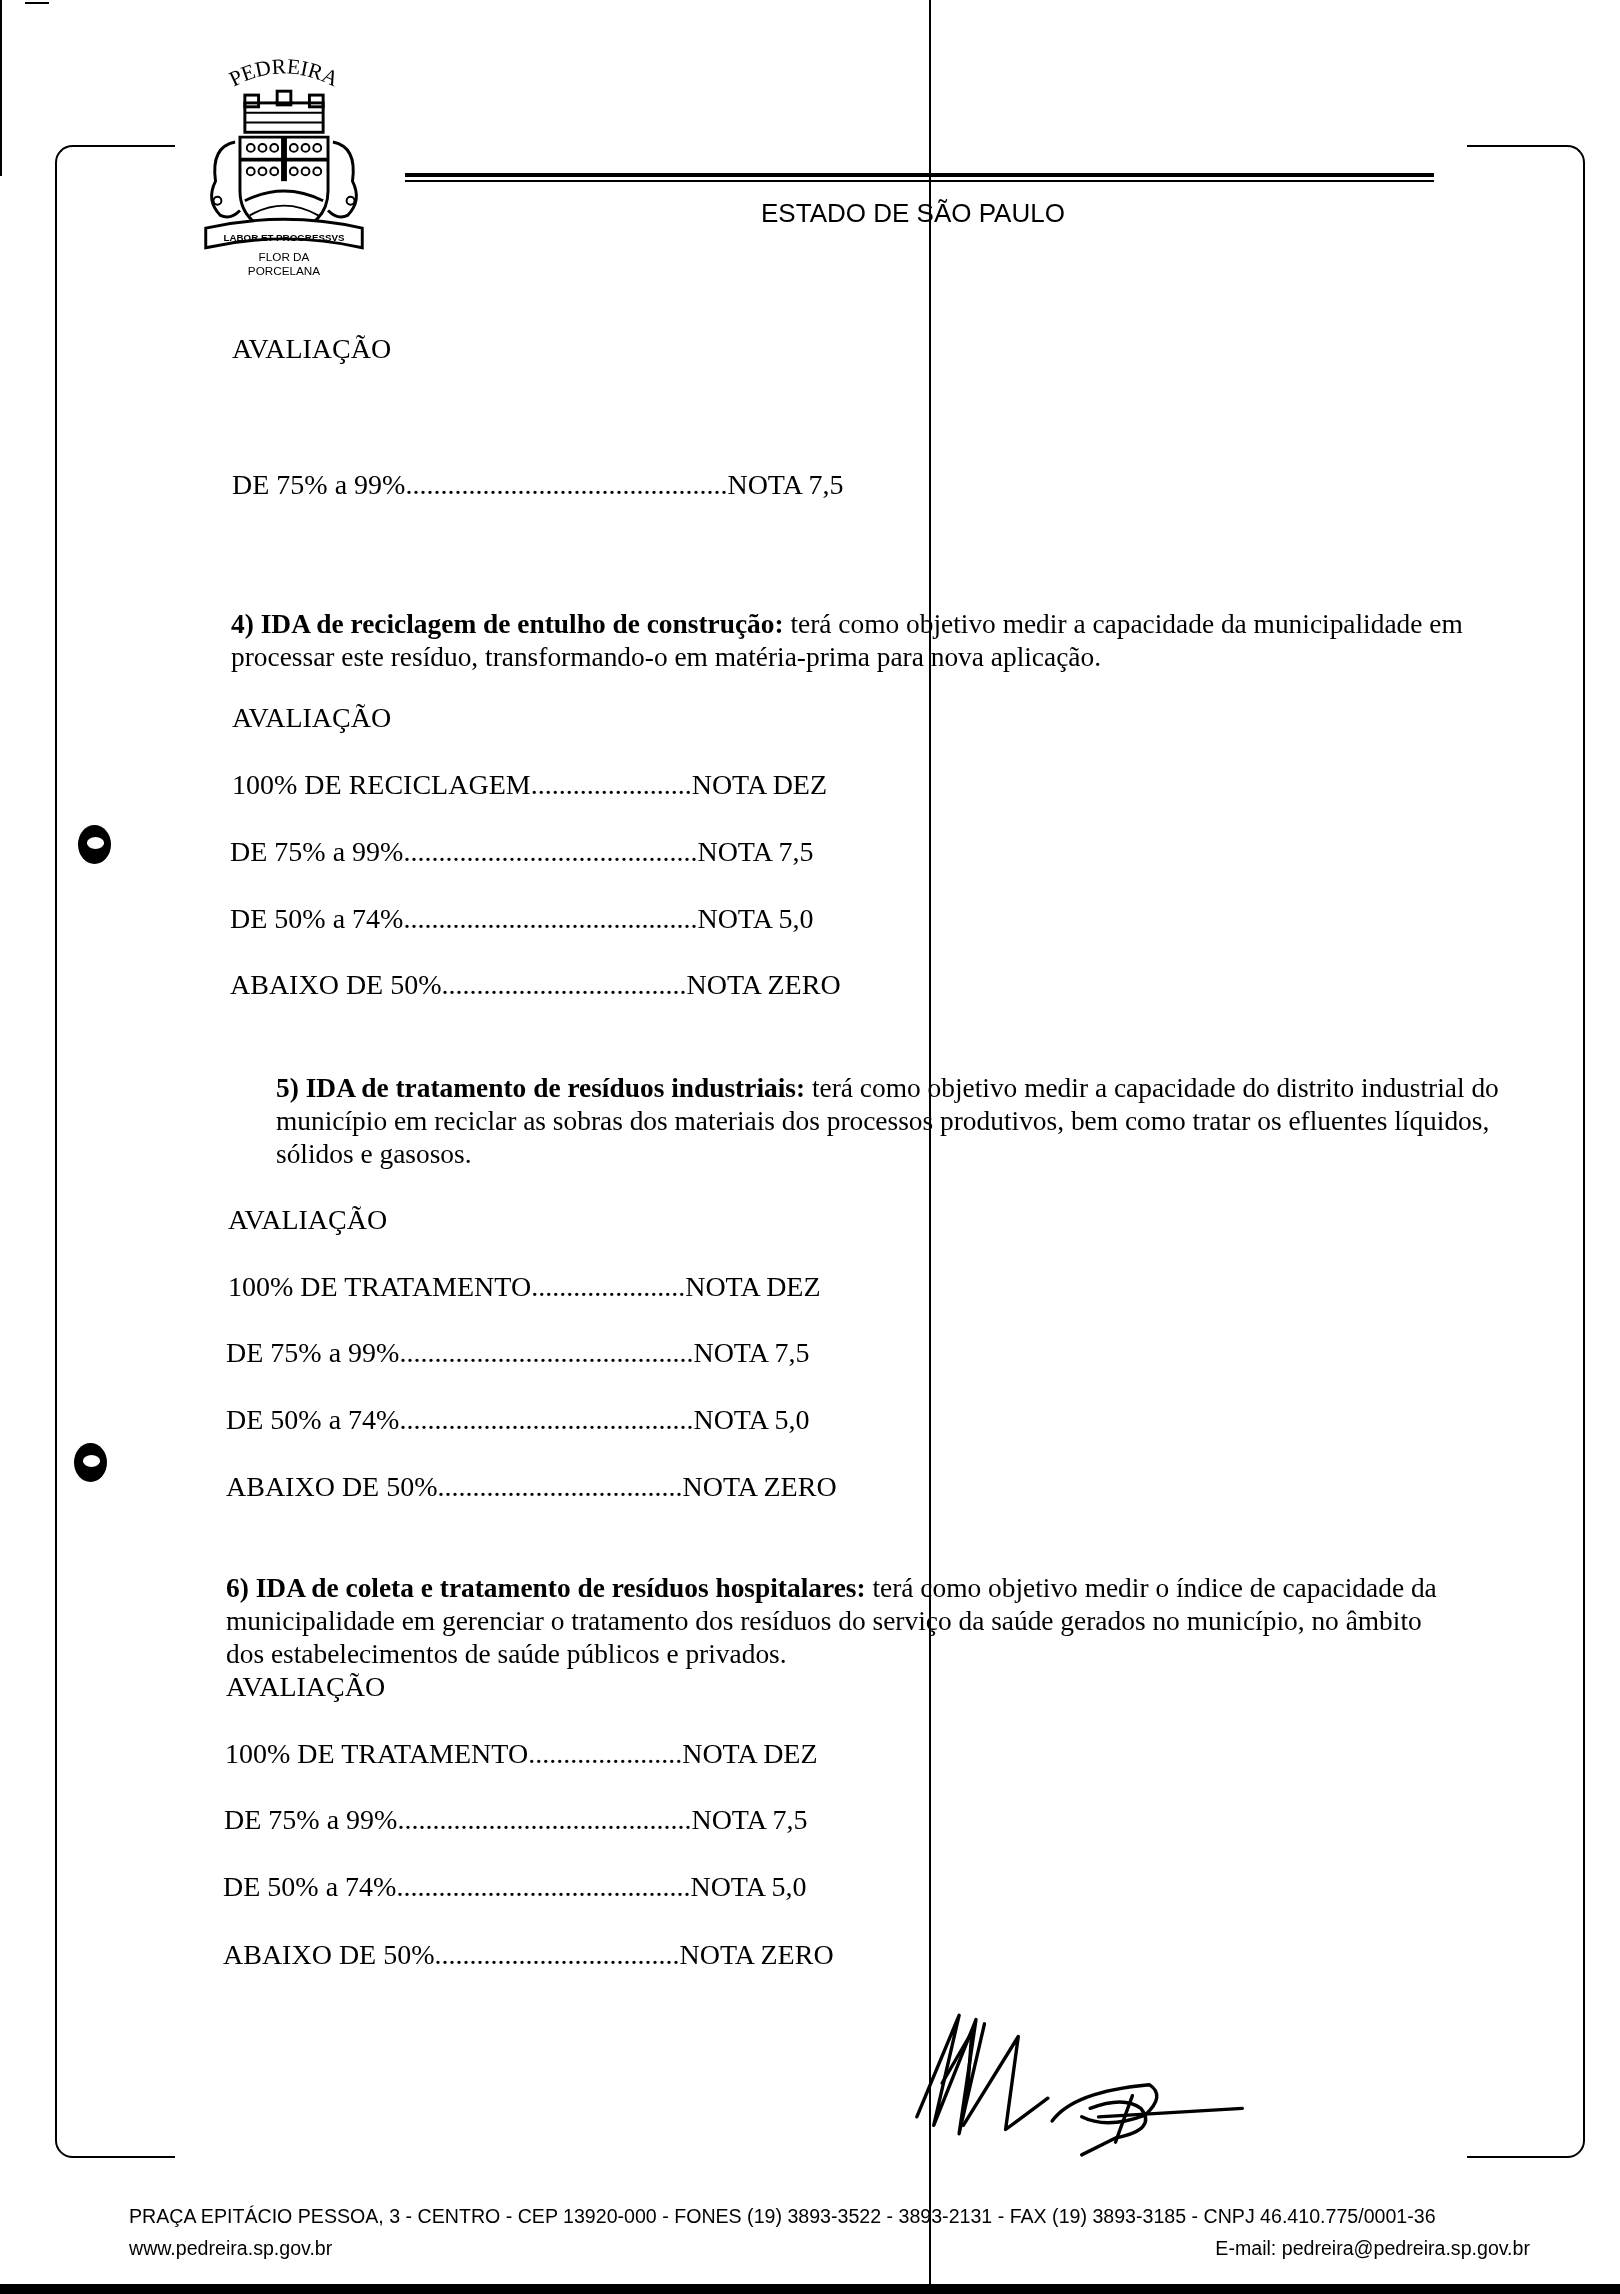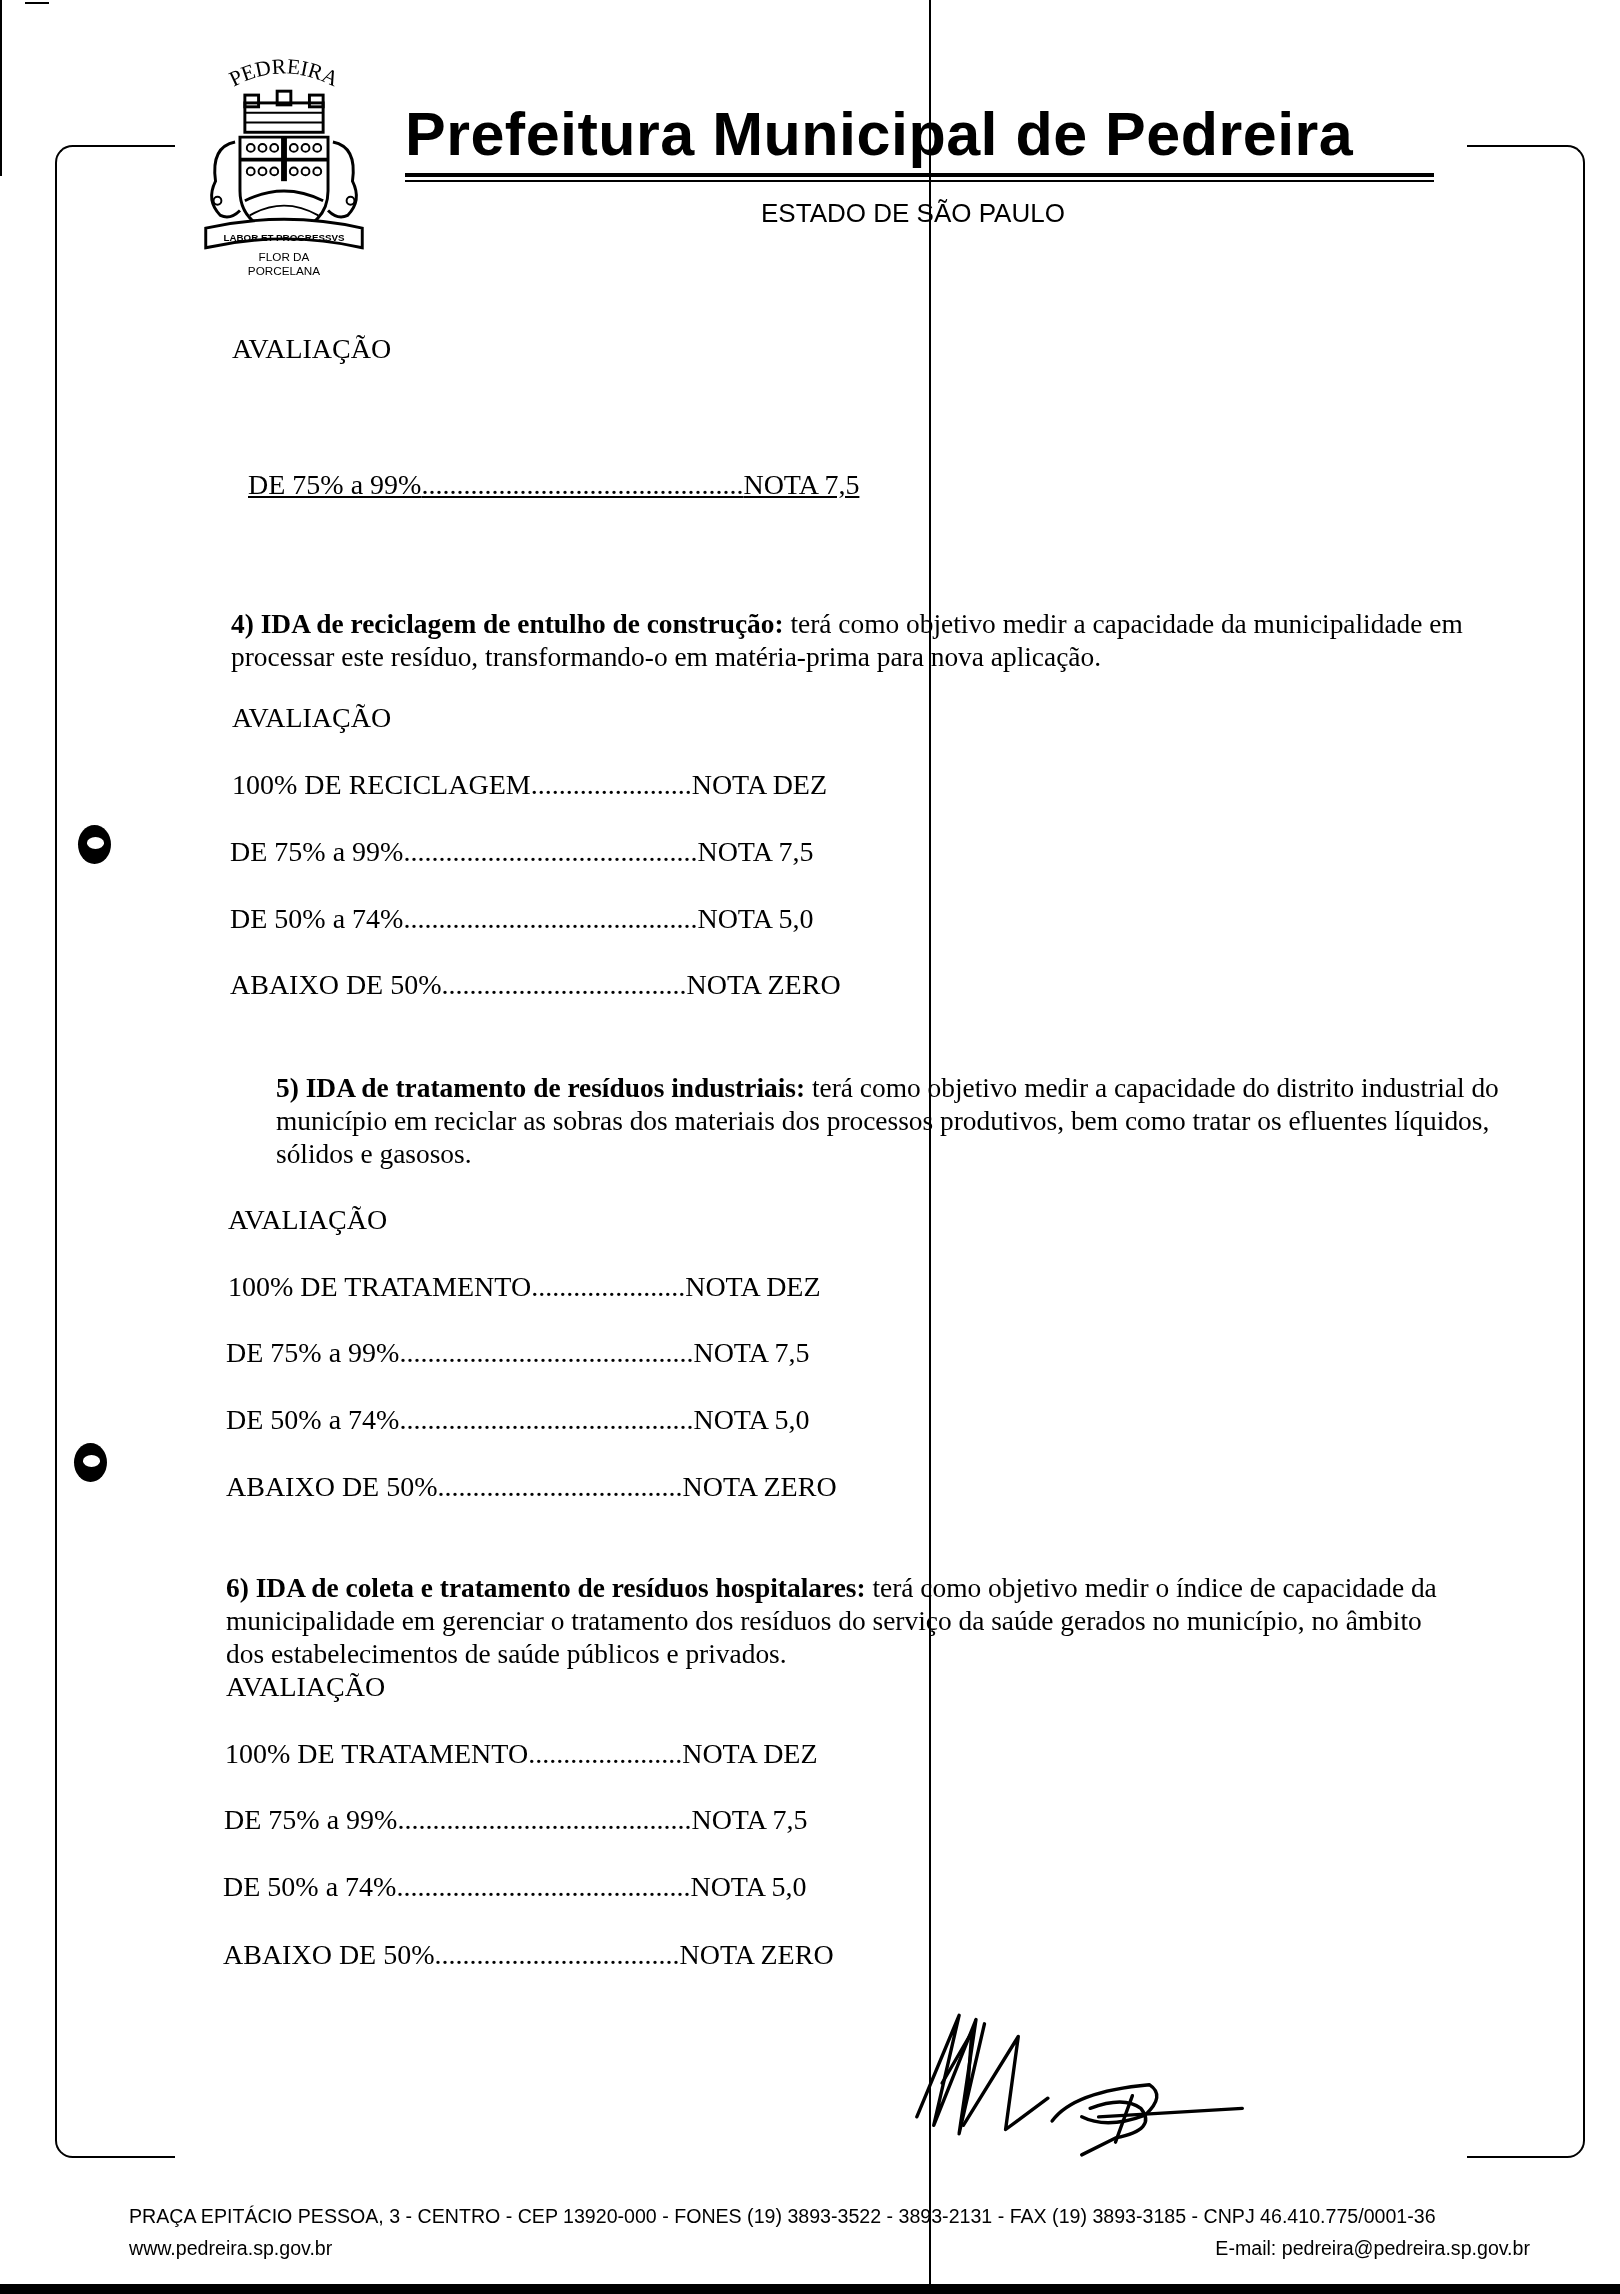--- a/index.html
+++ b/index.html
@@ -193,27 +193,26 @@
       <circle cx="32" cy="150" r="4" fill="none" stroke="#000" stroke-width="2"></circle>
       <circle cx="168" cy="150" r="4" fill="none" stroke="#000" stroke-width="2"></circle>
 
       <path d="M20,178 Q100,160 180,178 L180,198 Q100,180 20,198 Z" fill="#fff" stroke="#000" stroke-width="3"></path>
       <text x="100" y="191" font-family="Liberation Sans, sans-serif" font-size="10" font-weight="bold" text-anchor="middle" fill="#000">LABOR ET PROGRESSVS</text>
       <text x="100" y="212" font-family="Liberation Sans, sans-serif" font-size="12" text-anchor="middle" fill="#000">FLOR DA</text>
       <text x="100" y="226" font-family="Liberation Sans, sans-serif" font-size="12" text-anchor="middle" fill="#000">PORCELANA</text>
     </svg>
   </div>
 
-  <div class="org-title">Prefeitura Municipal de Pedreira</div>
   <div class="title-rule-thick"></div>
   <div class="title-rule-thin"></div>
   <div class="org-state">ESTADO DE SÃO PAULO</div>
 
   <div class="heading" style="left:232px; top:333px;">AVALIAÇÃO</div>
-  <div class="row" style="left:248px; top:469px;text-decoration:underline;">
+  <div class="row" style="left:232px; top:469px;">
     <span>DE 75% a 99%</span><span>..............................................</span><span>NOTA 7,5</span>
   </div>
 
   <div class="para" style="left:231px; top:608px;">
     <b>4)</b> <b>IDA de reciclagem de entulho de construção:</b><span> terá como objetivo medir a capacidade da municipalidade em processar este resíduo, transformando-o em matéria-prima para nova aplicação.</span>
   </div>
   <div class="heading" style="left:232px; top:702px;">AVALIAÇÃO</div>
   <div class="row" style="left:232px; top:769px;">
     <span>100% DE RECICLAGEM</span><span>.......................</span><span>NOTA DEZ</span>
   </div>

